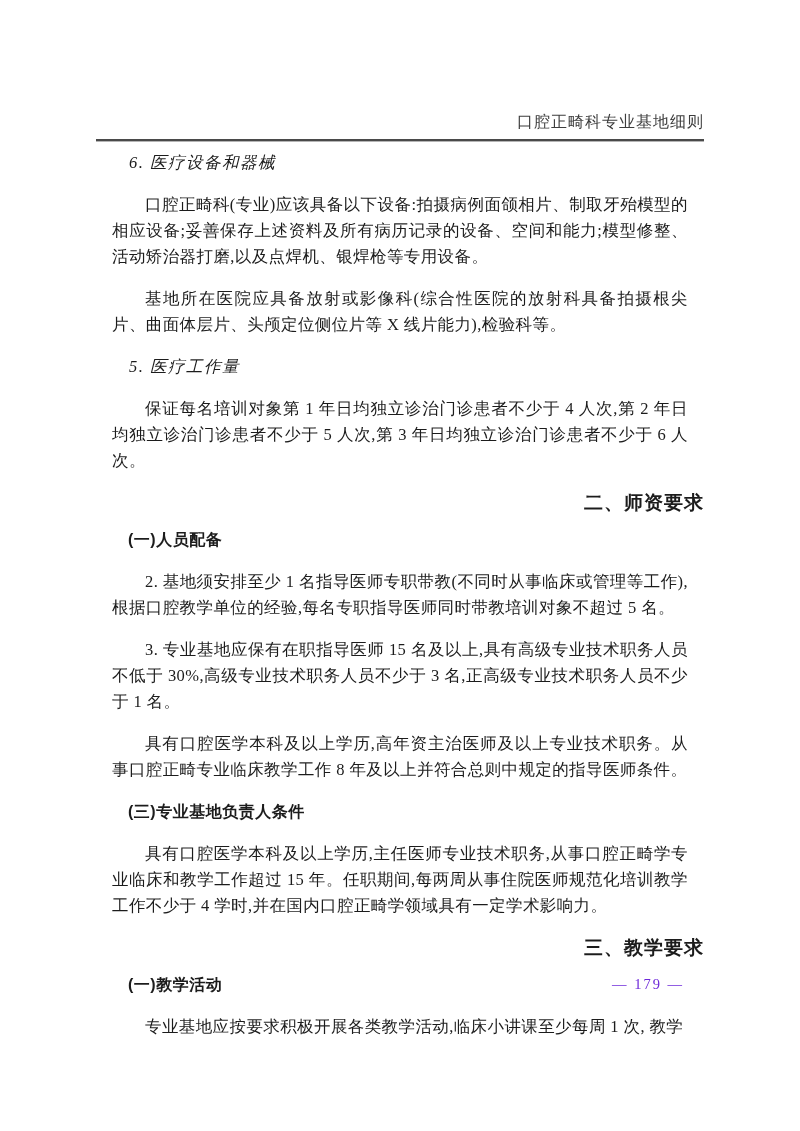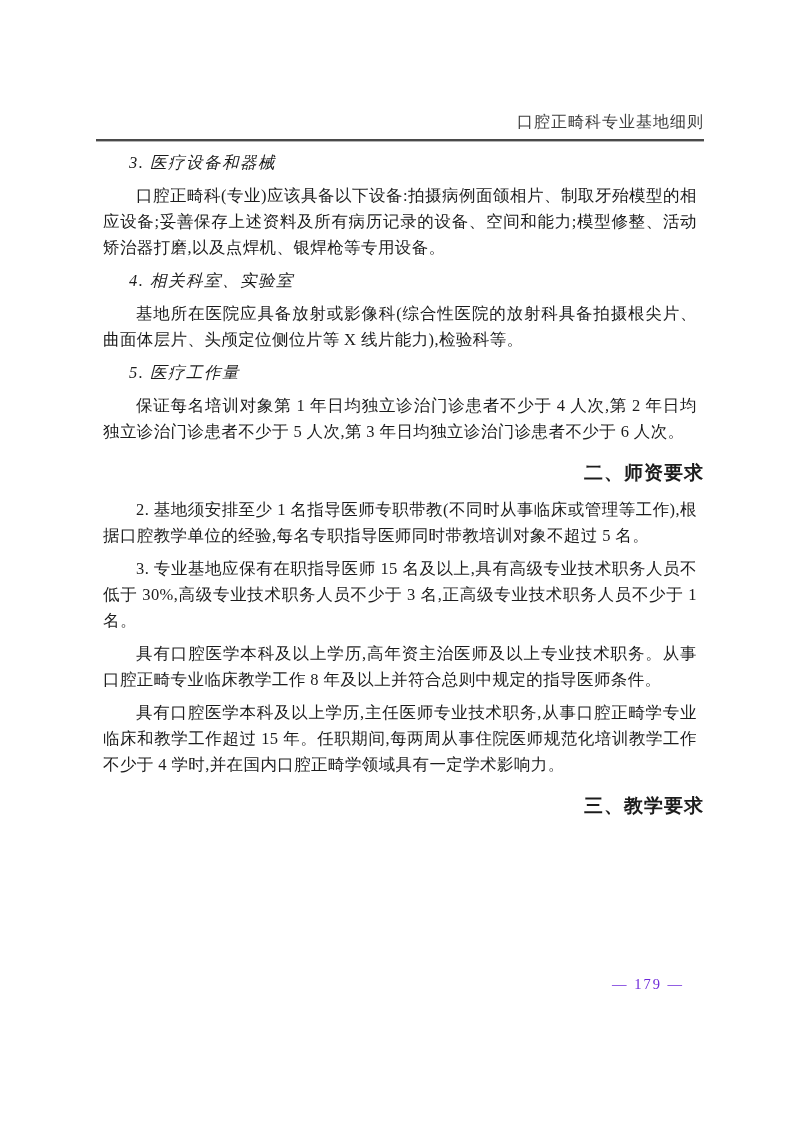--- a/index.html
+++ b/index.html
@@ -38,21 +38,21 @@
     position: absolute;
     left: 96px;
     right: 96px;
     top: 150px;
     font-size: 16.5px;
     line-height: 26px;
     text-align: justify;
     letter-spacing: 0.4px;
   }
   .para {
-    margin: 7px;
+    margin: 16px;
     text-indent: 2em;
   }
   .kaiti-item {
     margin: 0;
     text-indent: 2em;
     font-style: italic;
     letter-spacing: 1.5px;
   }
   .h1 {
     margin: 15px 0 11px;
@@ -85,29 +85,32 @@
 <body>
 
 <div class="page">
 
   <div class="page-header">
     <div class="header-title">口腔正畸科专业基地细则</div>
     <div class="header-rule"></div>
   </div>
 
   <div class="content">
-    <p class="kaiti-item">3. 医疗设备和器械</p>
+    <p class="kaiti-item">6. 医疗设备和器械</p>
     <p class="para">口腔正畸科(专业)应该具备以下设备:拍摄病例面颌相片、制取牙殆模型的相应设备;妥善保存上述资料及所有病历记录的设备、空间和能力;模型修整、活动矫治器打磨,以及点焊机、银焊枪等专用设备。</p>
-    <p class="kaiti-item">4. 相关科室、实验室</p>
     <p class="para">基地所在医院应具备放射或影像科(综合性医院的放射科具备拍摄根尖片、曲面体层片、头颅定位侧位片等 X 线片能力),检验科等。</p>
     <p class="kaiti-item">5. 医疗工作量</p>
     <p class="para">保证每名培训对象第 1 年日均独立诊治门诊患者不少于 4 人次,第 2 年日均独立诊治门诊患者不少于 5 人次,第 3 年日均独立诊治门诊患者不少于 6 人次。</p>
     <p class="h1">二、师资要求</p>
+    <p class="h2">(一)人员配备</p>
     <p class="para">2. 基地须安排至少 1 名指导医师专职带教(不同时从事临床或管理等工作),根据口腔教学单位的经验,每名专职指导医师同时带教培训对象不超过 5 名。</p>
     <p class="para">3. 专业基地应保有在职指导医师 15 名及以上,具有高级专业技术职务人员不低于 30%,高级专业技术职务人员不少于 3 名,正高级专业技术职务人员不少于 1 名。</p>
     <p class="para">具有口腔医学本科及以上学历,高年资主治医师及以上专业技术职务。从事口腔正畸专业临床教学工作 8 年及以上并符合总则中规定的指导医师条件。</p>
+    <p class="h2">(三)专业基地负责人条件</p>
     <p class="para">具有口腔医学本科及以上学历,主任医师专业技术职务,从事口腔正畸学专业临床和教学工作超过 15 年。任职期间,每两周从事住院医师规范化培训教学工作不少于 4 学时,并在国内口腔正畸学领域具有一定学术影响力。</p>
     <p class="h1">三、教学要求</p>
+    <p class="h2">(一)教学活动</p>
+    <p class="para">专业基地应按要求积极开展各类教学活动,临床小讲课至少每周 1 次, 教学</p>
   </div>
 
   <div class="page-footer">—  179  —</div>
 
 </div>
 
 </body></html>

